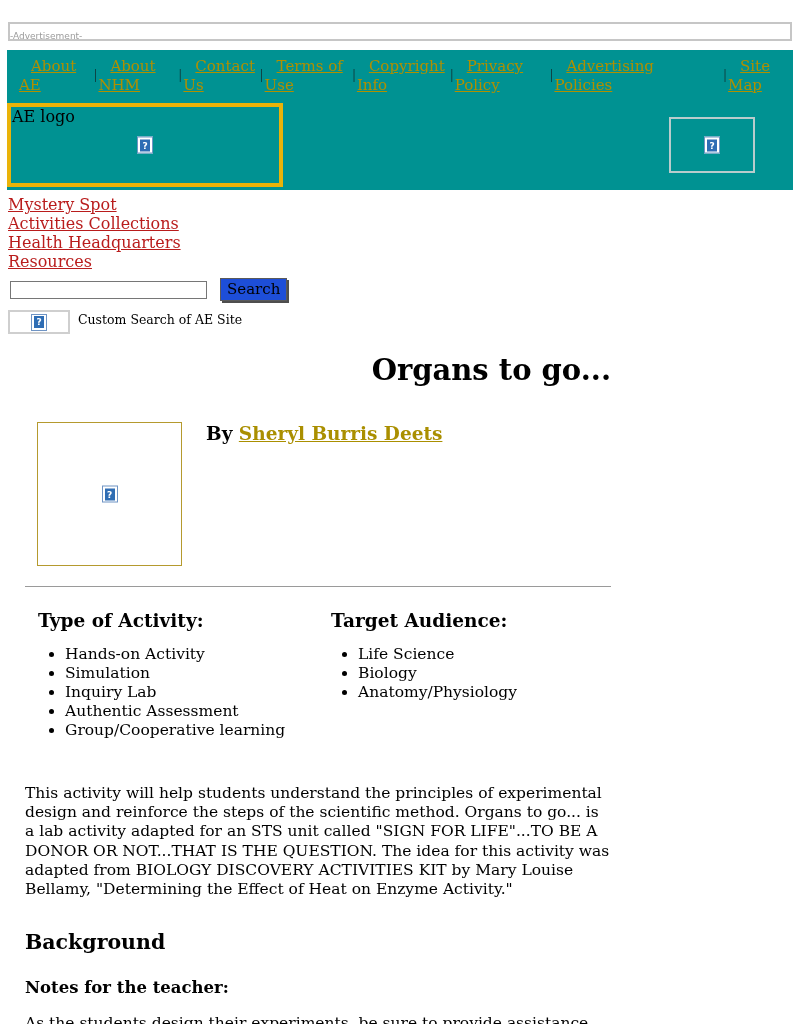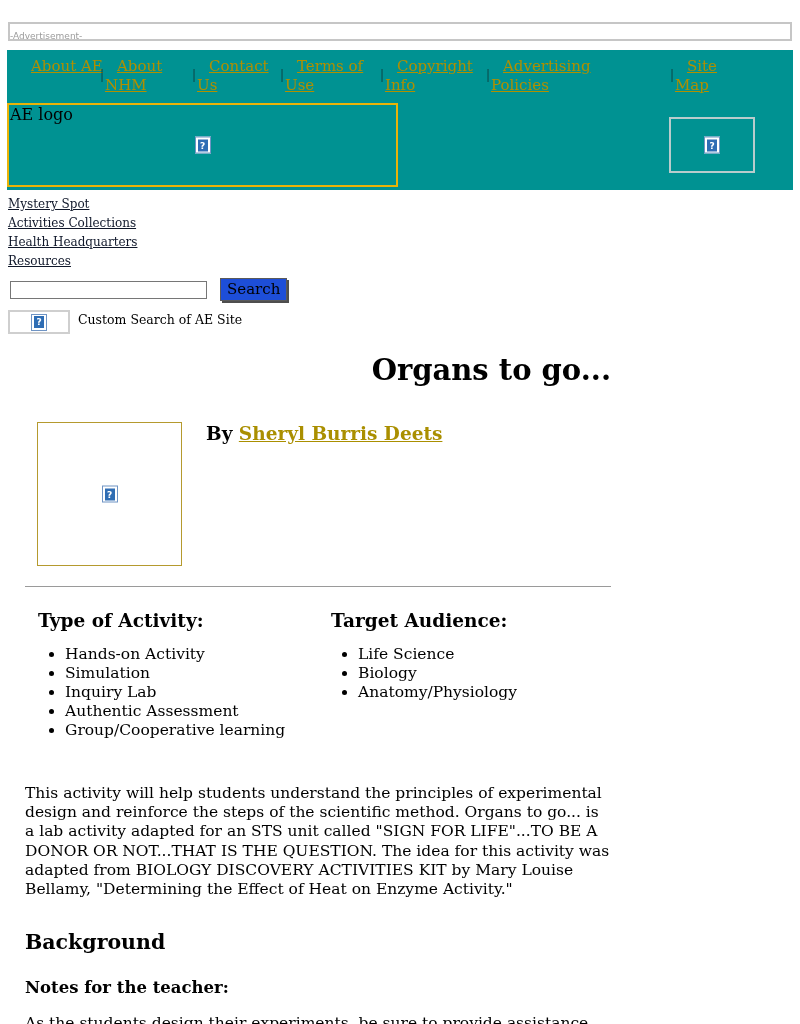--- a/index.html
+++ b/index.html
@@ -37,22 +37,22 @@
   .nav-cell + .nav-cell::before {
     content:"|"; position:absolute; left:-3px; top:9px;
     color:#0d4343; font-size:12px; text-indent:0;
   }
   .nav-cell a { color:#b08f00; text-decoration:underline; }
   .w1{width:86px}.w2{width:92px}.w3{width:88px}.w4{width:100px}
   .w5{width:106px}.w6{width:108px}.w7{width:134px}.w8{width:66px; margin-left:50px;}
 
   .logo-box {
     position:absolute; left:0px; top:53px;
-    width:391px; height:84px;
-    border:2px solid #eab308;
+    width:276px; height:84px;
+    border:4px solid #eab308;
   }
   .logo-alt {
     font-size:16px; color:#000; padding:0 1px; line-height:17px;
     display:inline-block;
   }
   .right-box {
     position:absolute; right:38px; top:67px;
     width:86px; height:56px;
     border:2px solid #b9cccc;
   }
@@ -70,22 +70,22 @@
   .broken-icon i {
     display:flex; align-items:center; justify-content:center;
     width:10px; height:12px; background:#2e6db4;
     color:#fff; font-style:normal; font-weight:bold;
     font-family:"DejaVu Sans", sans-serif; font-size:9px;
   }
 
   
   .quick-links { margin:5px 0 0 8px; }
   .quick-links a {
-    display:table; color:#0f172a; 
-    font-size:12px; line-height:19px;
+    display:table; color:#b91c1c; 
+    font-size:16px; line-height:19px;
   }
 
   
   .search-row { margin:7px 0 0 10px; display:flex; align-items:center; }
   .search-input {
     width:197px; height:18px; border:1px solid #767676;
     font-family:"DejaVu Serif", serif; font-size:13px; padding:0 3px;
     background:#fff;
   }
   .search-btn {
@@ -140,20 +140,21 @@
   <span>-Advertisement-</span>
 </div>
 
 <div class="teal-header">
   <div class="nav-row">
     <div class="nav-cell w1"><a href="#">About AE</a></div>
     <div class="nav-cell w2"><a href="#">About NHM</a></div>
     <div class="nav-cell w3"><a href="#">Contact Us</a></div>
     <div class="nav-cell w4"><a href="#">Terms of Use</a></div>
     <div class="nav-cell w5"><a href="#">Copyright Info</a></div>
+    <div class="nav-cell w6"><a href="#">Privacy Policy</a></div>
     <div class="nav-cell w7"><a href="#">Advertising Policies</a></div>
     <div class="nav-cell w8"><a href="#">Site Map</a></div>
   </div>
 
   <div class="logo-box">
     <span class="logo-alt">AE logo</span>
     <span class="broken-icon center-abs">
         <i>?</i>
       </span>
   </div>

